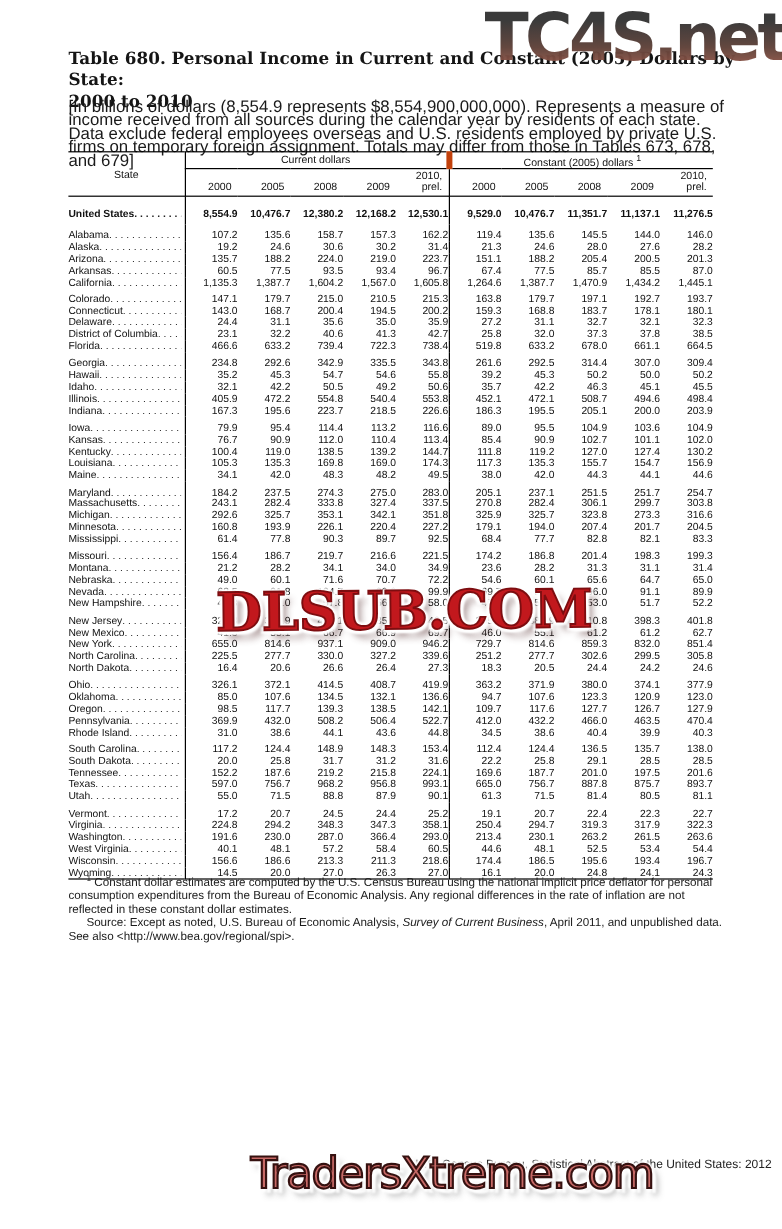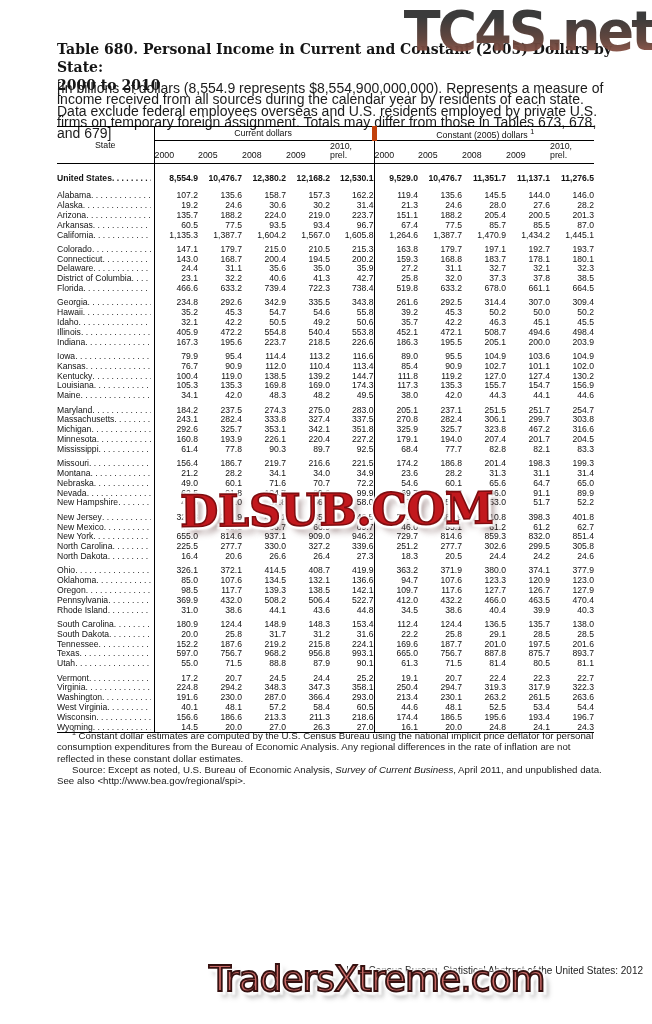--- a/index.html
+++ b/index.html
@@ -15,21 +15,21 @@
 
   
   table.data{position:absolute;left:57px;top:126px;width:537px;border-collapse:collapse;table-layout:fixed;
              font-size:8.6px;color:#111;border-top:1.2px solid #000;border-bottom:1.2px solid #000;}
   table.data th,table.data td{padding:0;font-weight:normal;}
   col.c-st{width:97px;}
   col.c-n{width:44px;}
   th.col-state{border-right:1px solid #000;border-bottom:1.4px solid #000;vertical-align:middle;text-align:center;font-size:8.8px;}
   th.grp{border-bottom:1px solid #000;text-align:center;padding:2.5px 0 2px 0;font-size:8.8px;}
   th.grp-l{border-right:5px solid #c2410c;}
-  tr.h2 th{border-bottom:1.4px solid #000;text-align:left;vertical-align:bottom;padding:1px 5px 2px 0;line-height:9.5px;font-size:8.8px;margin-top:18px;}
+  tr.h2 th{border-bottom:1.4px solid #000;text-align:right;vertical-align:bottom;padding:1px 5px 2px 0;line-height:9.5px;font-size:8.8px;margin-top:18px;}
   tr.h2 th.div-r{border-right:1px solid #000;}
   td.c-state{border-right:1px solid #000;padding-left:7px;}
   td.c-num{text-align:right;padding-right:5px;white-space:nowrap;line-height:9.8px;}
   td.c-num.div-r{border-right:1px solid #000;}
   td.c-state{line-height:9.8px;}
   tr.us-row td{font-weight:bold;padding-top:10px;padding-bottom:3px;}
   tr.gap td{padding-top:4.6px;}
   .st{display:flex;padding-right:3px;}
   .nm{white-space:nowrap;}
   .dots{flex:1;overflow:hidden;white-space:nowrap;color:#222;}
@@ -535,21 +535,21 @@
             </div>
           </td>
           <td class="c-num">292.6</td>
           <td class="c-num">325.7</td>
           <td class="c-num">353.1</td>
           <td class="c-num">342.1</td>
           <td class="c-num div-r">351.8</td>
           <td class="c-num">325.9</td>
           <td class="c-num">325.7</td>
           <td class="c-num">323.8</td>
-          <td class="c-num">467.2</td>
+          <td class="c-num">273.3</td>
           <td class="c-num">316.6</td>
         </tr>
         <tr>
           <td class="c-state">
             <div class="st">
               <span class="nm">Minnesota</span>
               <span class="dots"></span>
             </div>
           </td>
           <td class="c-num">160.8</td>
@@ -851,21 +851,21 @@
           <td class="c-num">39.9</td>
           <td class="c-num">40.3</td>
         </tr>
         <tr class="gap">
           <td class="c-state">
             <div class="st">
               <span class="nm">South Carolina</span>
               <span class="dots"></span>
             </div>
           </td>
-          <td class="c-num">180.9</td>
+          <td class="c-num">117.2</td>
           <td class="c-num">124.4</td>
           <td class="c-num">148.9</td>
           <td class="c-num">148.3</td>
           <td class="c-num div-r">153.4</td>
           <td class="c-num">112.4</td>
           <td class="c-num">124.4</td>
           <td class="c-num">136.5</td>
           <td class="c-num">135.7</td>
           <td class="c-num">138.0</td>
         </tr>

